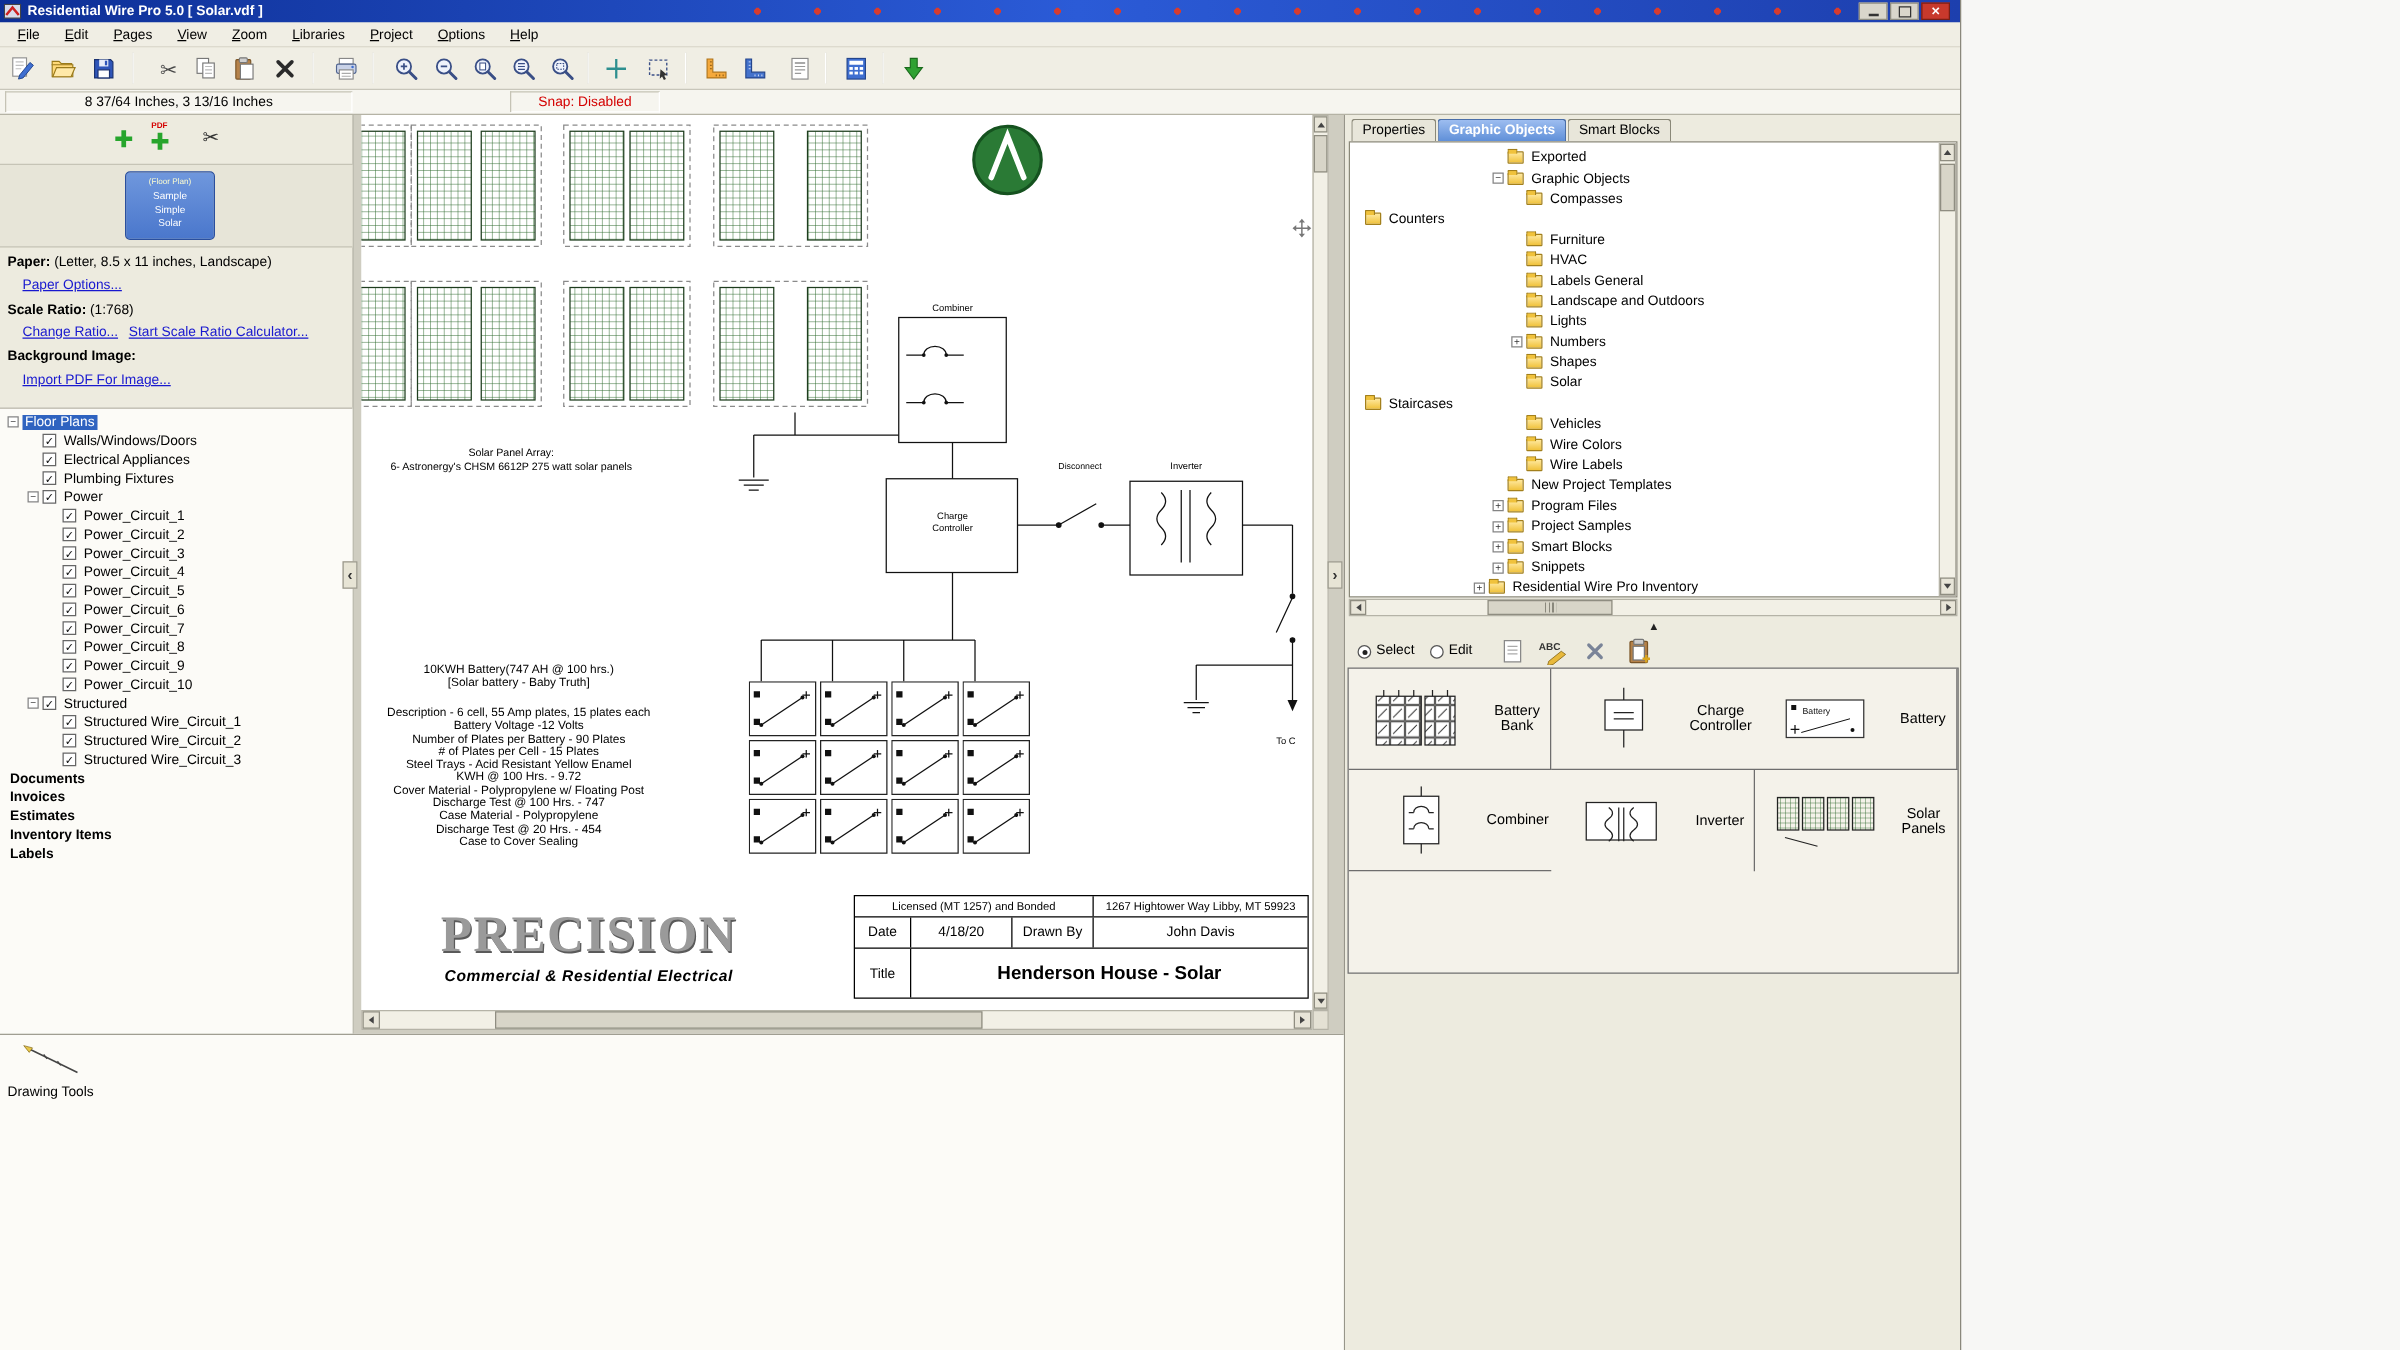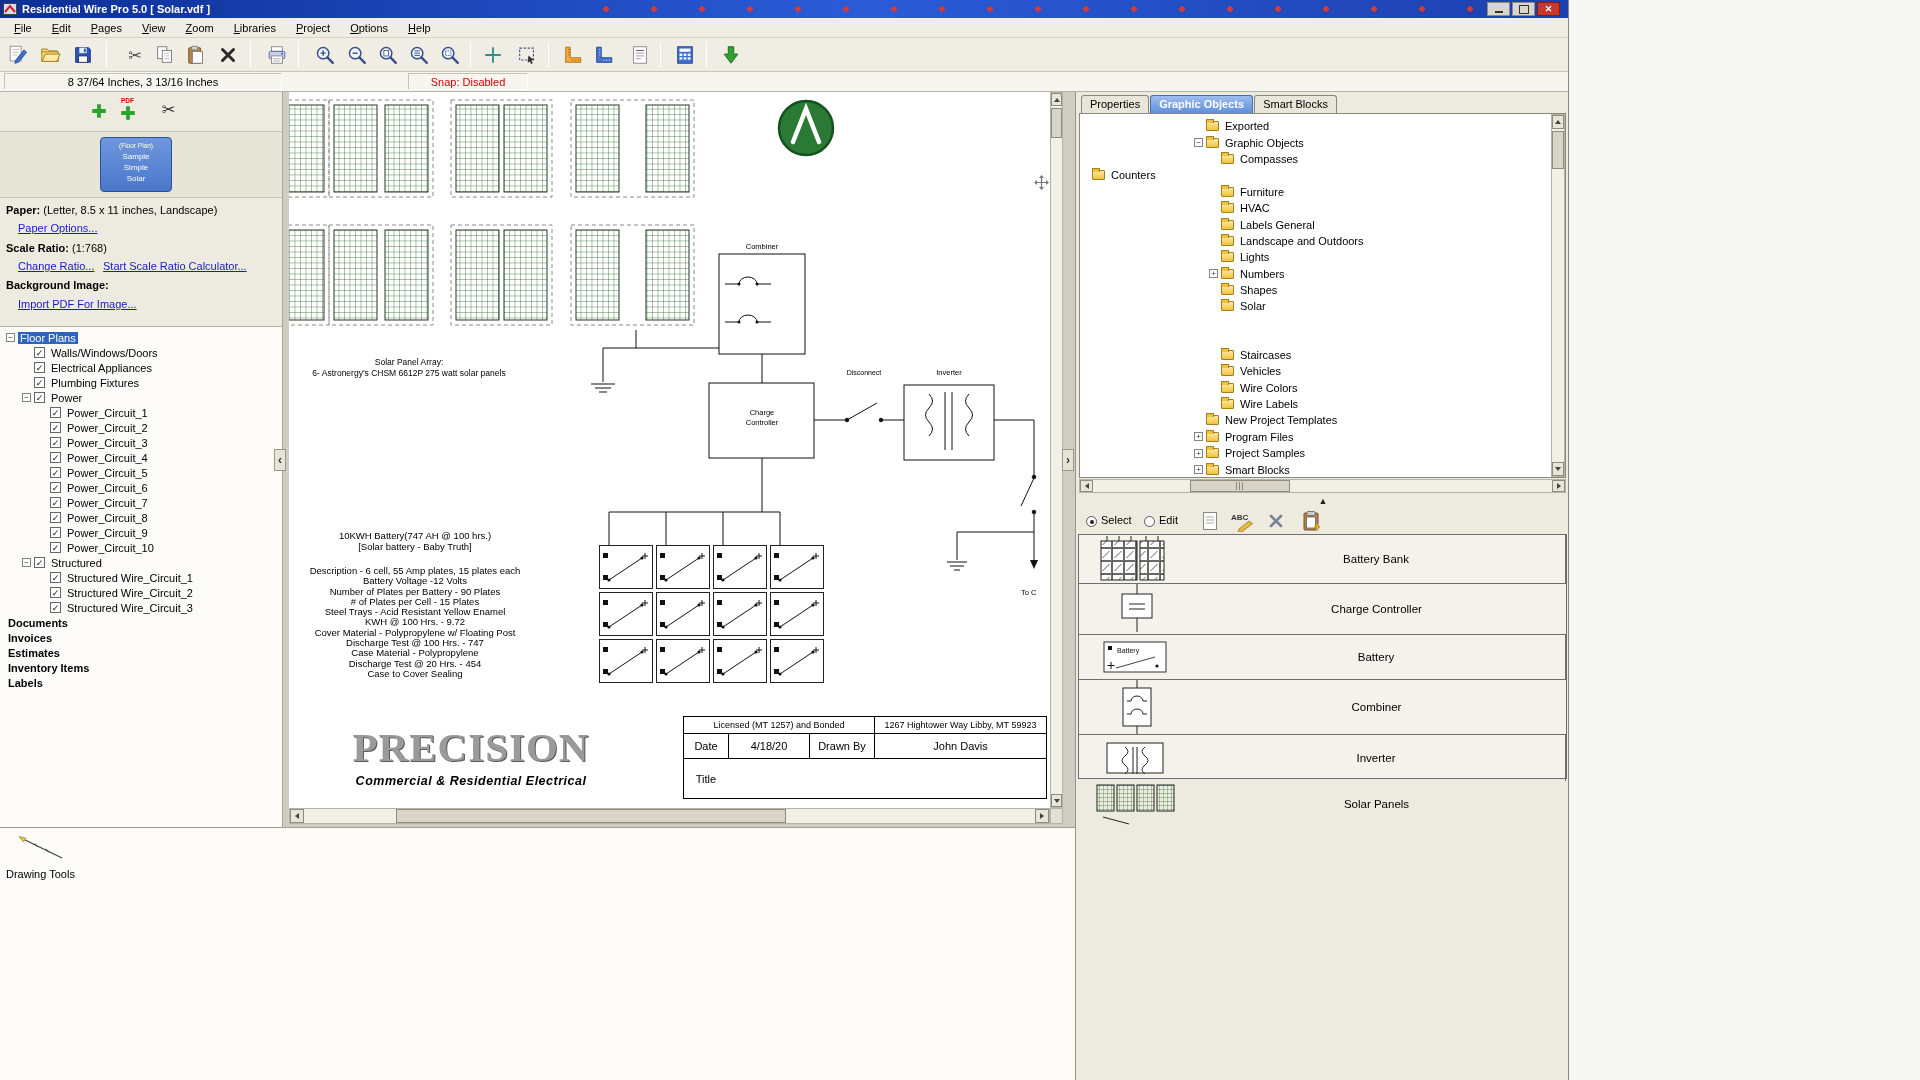--- a/index.html
+++ b/index.html
@@ -81,21 +81,21 @@
   .rightpanel{position:absolute;left:1075px;top:92px;width:493px;height:988px;background:#edebdf;border-left:1px solid #97958a}
   .tabs{position:absolute;left:5px;top:3px;height:18px;display:flex}
   .tab{padding:2px 8px;border:1px solid #8a8878;border-bottom:none;background:#e8e6da;margin-right:1px;border-radius:3px 3px 0 0;font-size:11px;white-space:nowrap}
   .tab.active{background:linear-gradient(#9dbdf0,#5f8fd8);color:#fff;font-weight:bold;border-color:#4a6ea8}
   .rtree-box{position:absolute;left:3px;top:21px;width:487px;height:365px;background:#fff;border:1px solid #8a8878;overflow:hidden;padding-top:4px}
   .moderow{position:absolute;left:0;top:416px;width:100%;height:28px}
   .radio{position:absolute;width:11px;height:11px;border:1px solid #555;border-radius:50%;background:#fff}
   .radio.on::after{content:"";position:absolute;left:2.5px;top:2.5px;width:4px;height:4px;border-radius:50%;background:#222}
   .mlabel{position:absolute;top:6px;font-size:11px}
   .mbtn{position:absolute;top:2px;width:24px;height:22px;display:flex;align-items:center;justify-content:center}
-  .blocksgrid{position:absolute;left:2px;top:442px;width:489px;height:245px;display:grid;grid-template-columns:1fr;grid-template-rows:1fr 1fr 1fr;border:1px solid #6e6e6e;background:#f4f2ea}
+  .blocksgrid{position:absolute;left:2px;top:442px;width:489px;height:245px;display:grid;grid-template-columns:1fr 1fr 1fr;grid-template-rows:1fr 1fr 1fr;border:1px solid #6e6e6e;background:#f4f2ea}
   .bcell{display:flex;align-items:center;border-right:1px solid #6e6e6e;border-bottom:1px solid #6e6e6e;padding-left:8px}
   .bcell:nth-child(2n){border-right:none}
   .bcell:nth-child(5),.bcell:nth-child(6){border-bottom:none}
   .bicon{width:100px;display:flex;align-items:center;justify-content:center;flex:none}
   .blabel{flex:1;text-align:center;font-size:11.5px}
   
   .dtools{position:absolute;left:0;top:827px;width:1075px;height:253px;background:#fcfbf7;border-top:1px solid #a09e92}
   .dtools-label{position:absolute;left:6px;top:40px;font-size:11px}
   u{text-decoration:underline}
 </style>
@@ -575,20 +575,21 @@
           <div class="tbcell" style="flex:1">1267 Hightower Way Libby, MT 59923</div>
         </div>
         <div class="tbrow" style="height:25px;font-size:11px">
           <div class="tbcell" style="width:44px">Date</div>
           <div class="tbcell" style="width:81px">4/18/20</div>
           <div class="tbcell" style="width:65px">Drawn By</div>
           <div class="tbcell" style="flex:1">John Davis</div>
         </div>
         <div class="tbrow" style="height:40px">
           <div class="tbcell" style="width:44px;font-size:11px">Title</div>
+          <div class="tbcell" style="flex:1;font-size:15px;font-weight:bold">Henderson House - Solar</div>
         </div>
       </div>
 
       <svg class="abs" style="left:744px;top:82px" width="17" height="17" viewBox="0 0 17 17">
             <path d="M8.5 1 L11 4 H6z M8.5 16 L6 13 h5z M1 8.5 L4 6 v5z M16 8.5 L13 11 V6z" fill="#777"></path>
             <path d="M8.5 3 V14 M3 8.5 H14" stroke="#777" stroke-width="1.2"></path>
           </svg>
     </div>
 
     <div class="sbtrack" style="left:767px;top:0;width:13px;height:716px">
@@ -678,21 +679,21 @@
             <div class="trow" style="padding-left: 129px; text-align: center;">
               <span class="texp hid"></span>
               <span class="tfolder"></span>
               <span class="tlabel">Shapes</span>
             </div>
             <div class="trow" style="padding-left: 129px;">
               <span class="texp hid"></span>
               <span class="tfolder"></span>
               <span class="tlabel">Solar</span>
             </div>
-            <div class="trow" style="padding-left: 129px; margin-top: 32px;">
+            <div class="trow" style="">
               <span class="texp hid"></span>
               <span class="tfolder"></span>
               <span class="tlabel">Staircases</span>
             </div>
             <div class="trow" style="padding-left: 129px;">
               <span class="texp hid"></span>
               <span class="tfolder"></span>
               <span class="tlabel">Vehicles</span>
             </div>
             <div class="trow" style="padding-left: 129px;">

